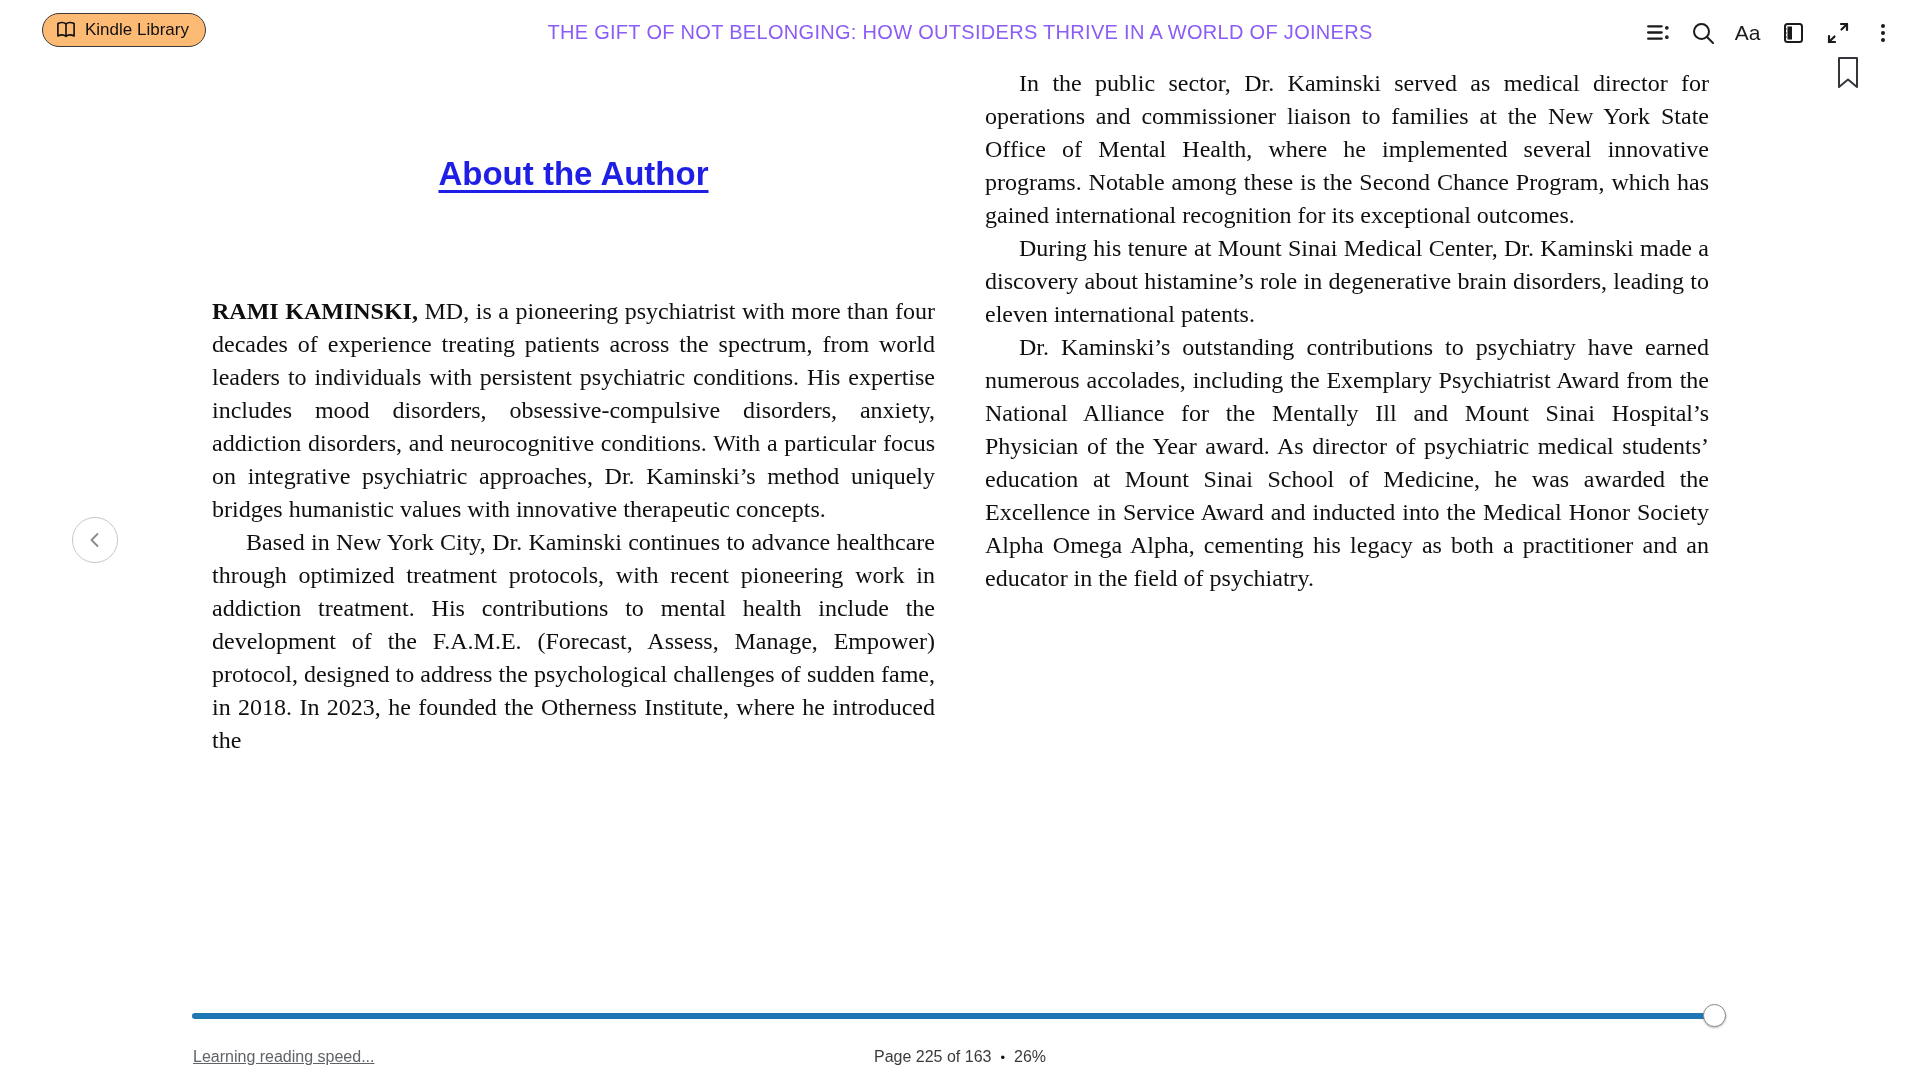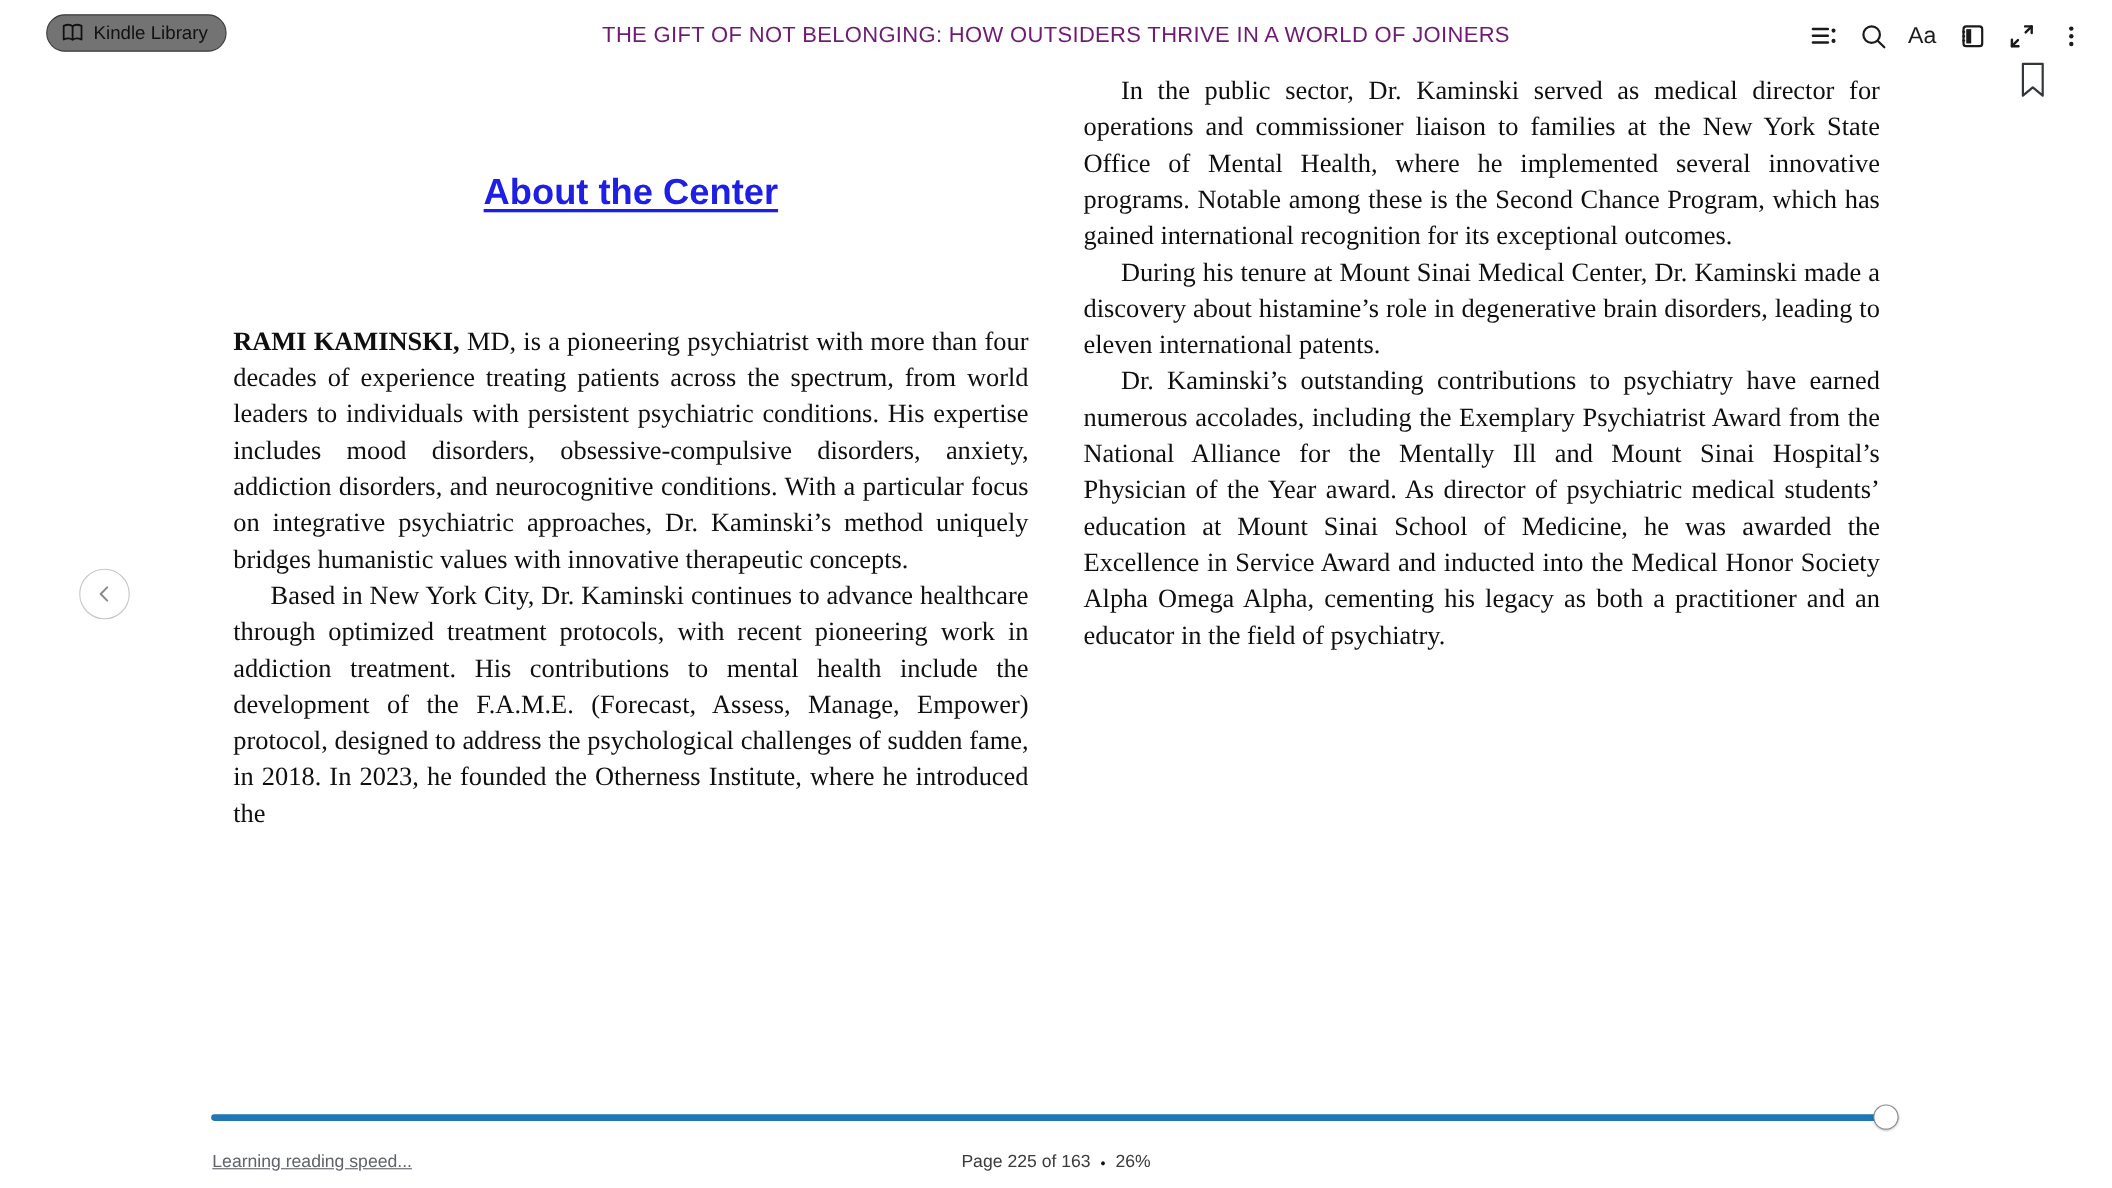--- a/index.html
+++ b/index.html
@@ -3,24 +3,24 @@
 <meta charset="utf-8">
 <style>
   * { margin:0; padding:0; box-sizing:border-box; }
   html,body { width:1920px; height:1080px; background:#ffffff; overflow:hidden;
               font-family:"Liberation Sans", sans-serif; }
 
   
   .topbar { position:absolute; left:0; top:0; width:1920px; height:52px; background:#fff; }
   .lib-btn { position:absolute; left:42px; top:13px; height:34px; padding:0 16px 0 12px;
              display:flex; align-items:center; gap:8px; border:1.6px solid #3a3a3a;
-             border-radius:18px; background:#737373; cursor:pointer; }
+             border-radius:18px; background:#fdba74; cursor:pointer; }
   .lib-btn span { font-size:17px; color:#111; }
   .doc-title { position:absolute; left:50%; top:21px; transform:translateX(-50%);
-               font-size:20px; color:#701a75; letter-spacing:.3px; white-space:nowrap; }
+               font-size:20px; color:#8b5cf6; letter-spacing:.3px; white-space:nowrap; }
   .icon-row { position:absolute; right:23px; top:18px; display:flex; align-items:center; gap:16px; }
   .tool-btn { width:29px; height:29px; display:flex; align-items:center; justify-content:center;
               cursor:pointer; color:#1b1b1b; }
   .aa-label { font-size:21px; color:#1b1b1b; }
   .bookmark { position:absolute; left:1835px; top:56px; cursor:pointer; }
 
   
   .book-text { font-family:"Liberation Serif", serif; font-size:24px; line-height:33px;
                color:#0f0f0f; text-align:justify; }
   .book-text p { margin:0; }
@@ -128,21 +128,21 @@
 
 <div class="bookmark">
   <span>
     <svg width="26" height="33" viewBox="0 0 26 33" fill="none" stroke="#33373b" stroke-width="2" stroke-linejoin="round">
       <path d="M4 2 H22 V31 L13 23.5 L4 31 Z"></path>
     </svg>
   </span>
 </div>
 
 <div class="chap-heading">
-  <a>About the Center</a>
+  <a>About the Author</a>
 </div>
 
 <div class="col-left book-text">
     <p><b>RAMI KAMINSKI,</b> MD, is a pioneering psychiatrist with more than four decades of experience treating patients across the spectrum, from world leaders to individuals with persistent psychiatric conditions. His expertise includes mood disorders, obsessive-compulsive disorders, anxiety, addiction disorders, and neurocognitive conditions. With a particular focus on integrative psychiatric approaches, Dr. Kaminski’s method uniquely bridges humanistic values with innovative therapeutic concepts.</p>
     <p class="indent">Based in New York City, Dr. Kaminski continues to advance healthcare through optimized treatment protocols, with recent pioneering work in addiction treatment. His contributions to mental health include the development of the F.A.M.E. (Forecast, Assess, Manage, Empower) protocol, designed to address the psychological challenges of sudden fame, in 2018. In 2023, he founded the Otherness Institute, where he introduced the</p>
   </div>
 
 <div class="col-right book-text">
     <p class="indent">In the public sector, Dr. Kaminski served as medical director for operations and commissioner liaison to families at the New York State Office of Mental Health, where he implemented several innovative programs. Notable among these is the Second Chance Program, which has gained international recognition for its exceptional outcomes.</p>
     <p class="indent">During his tenure at Mount Sinai Medical Center, Dr. Kaminski made a discovery about histamine’s role in degenerative brain disorders, leading to eleven international patents.</p>

